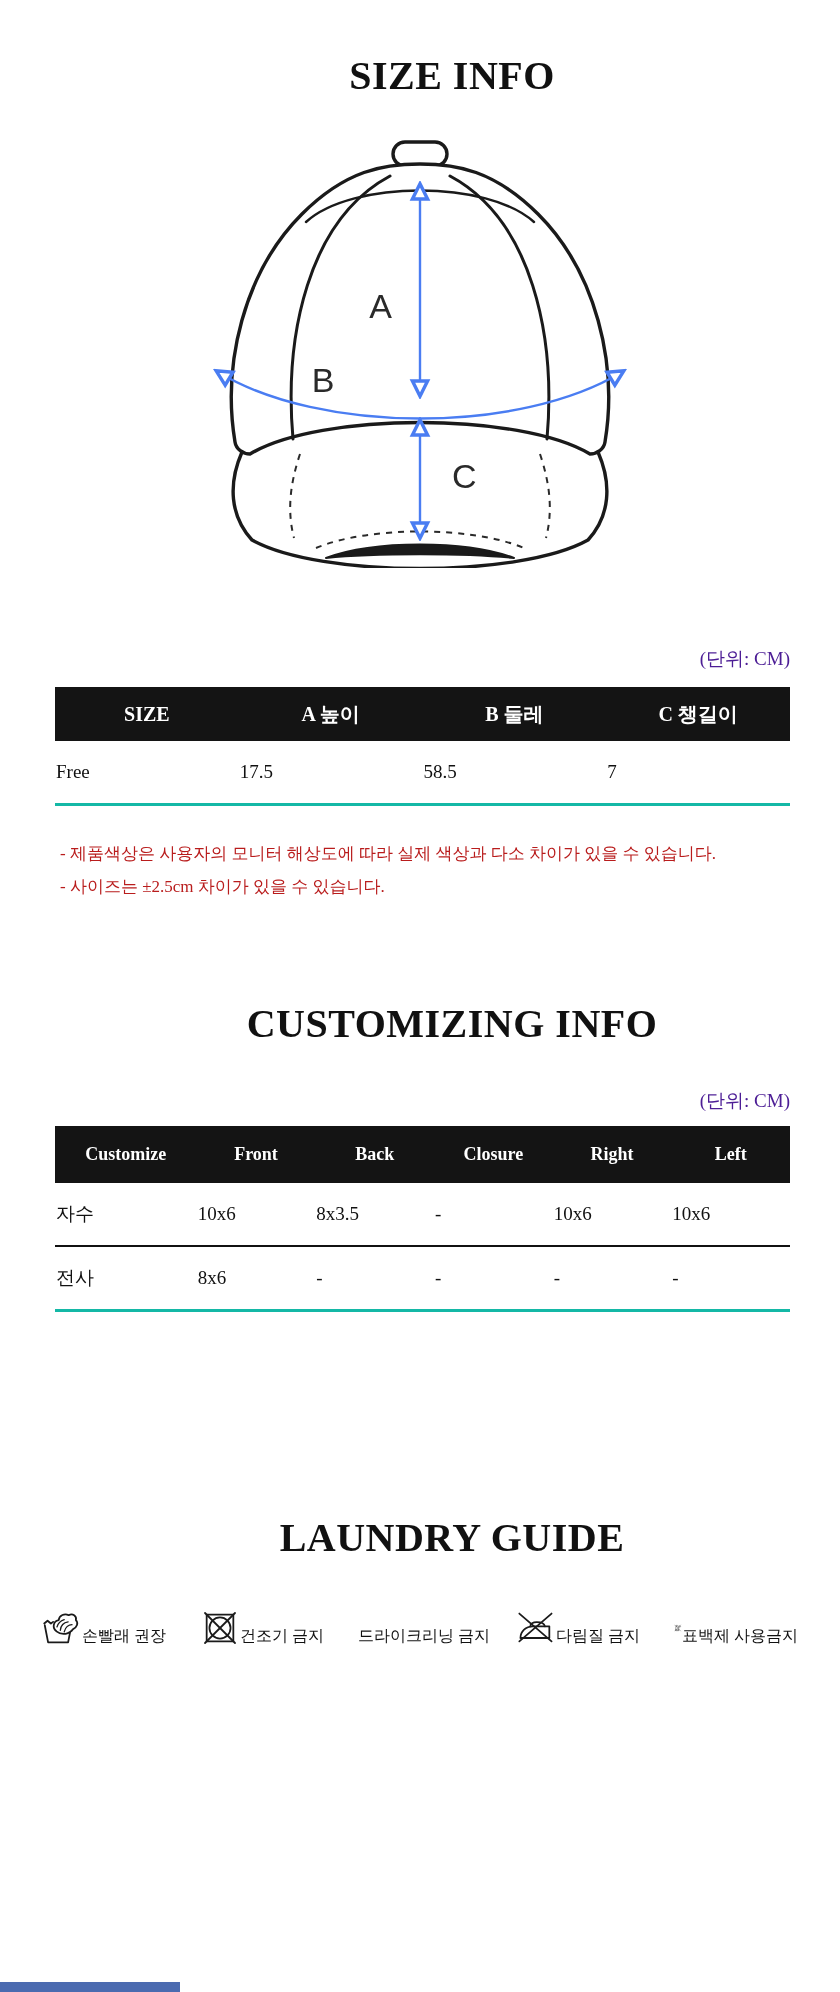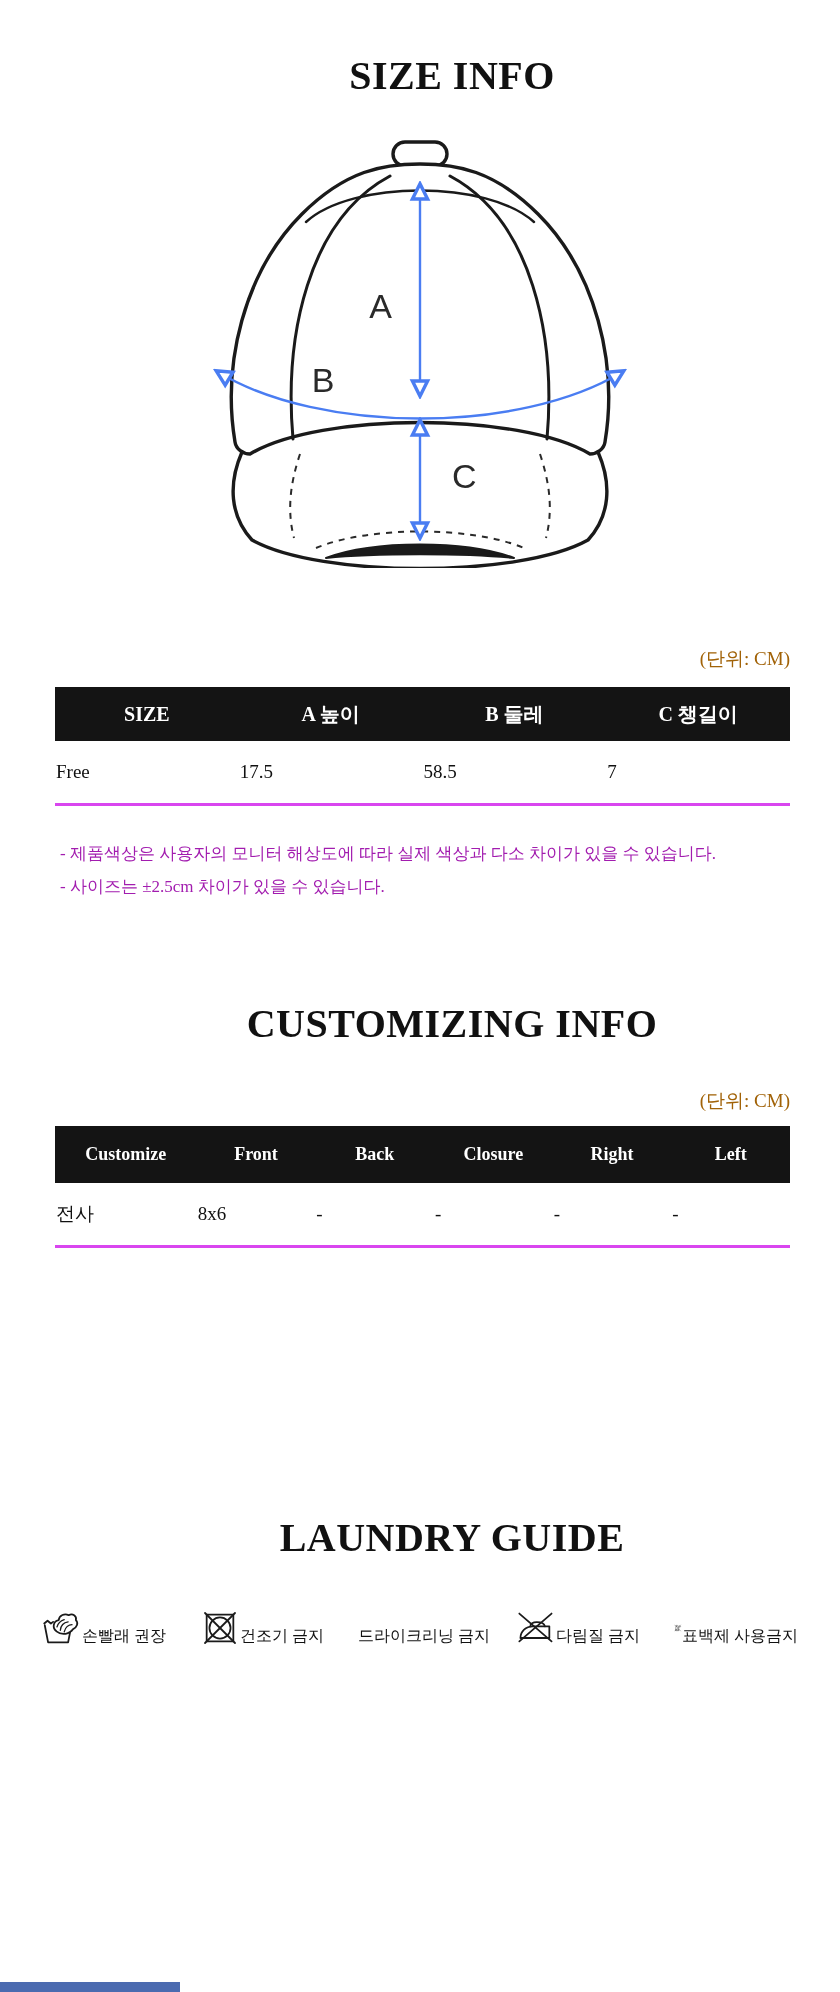--- a/index.html
+++ b/index.html
@@ -19,49 +19,49 @@
     font-weight:700;font-size:40px;letter-spacing:0.5px;color:#111;padding-left:44px;
   }
   #size-title{top:44px;}
   #custom-title{top:992px;font-family:Liberation Serif, serif;}
   #laundry-title{top:1506px;}
 
   .cap-wrap{position:absolute;top:136px;left:50%;transform:translateX(-50%);}
 
   .unit-label{
     position:absolute;right:50px;width:300px;text-align:right;
-    font-size:19px;color:#a16207;
+    font-size:19px;color:#4c1d95;
     font-family:"Liberation Serif","DejaVu Serif",serif;
   }
   #unit1{top:646px;}
   #unit2{top:1088px;}
 
   table.info-tbl{
     position:absolute;left:55px;width:735px;
     border-collapse:collapse;table-layout:fixed;
-    border-bottom:3px solid #d946ef;
+    border-bottom:3px solid #14b8a6;
     font-family:"Liberation Serif","DejaVu Serif",serif;
   }
   #size-table{top:687px;}
   #custom-table{top:1126px;}
   .info-tbl th{
     background:#141414;color:#fff;
     font-weight:700;font-size:20px;
     height:52px;text-align:center;vertical-align:middle;
   }
   .info-tbl td{
     font-size:19px;height:60px;
     text-align:left;vertical-align:middle;color:#111;background:#fff;
   }
   #custom-table th{font-size:18px;height:55px;}
   #custom-table th:first-child{width:19%;margin-top:23px;}
   #custom-table tbody tr + tr td{border-top:2px solid #111;}
 
   .notes{position:absolute;top:842px;left:60px;width:740px;}
-  .notes p{margin:0 0 9px 0;font-size:17px;line-height:24px;color:#a21caf;}
+  .notes p{margin:0 0 9px 0;font-size:17px;line-height:24px;color:#b91c1c;}
 
   .laundry-row{
     position:absolute;top:1596px;left:42px;width:756px;
     display:flex;justify-content:space-between;align-items:flex-start;
   }
   .laundry-item{display:flex;flex-direction:row;align-items:center;width:124px;}
   .laundry-item svg{display:block;}
   .laundry-label{
     margin-top:16px;font-size:16px;color:#111;white-space:nowrap;
     font-family:"Liberation Serif","DejaVu Serif",serif;
@@ -173,20 +173,28 @@
         <th>Customize</th>
         <th>Front</th>
         <th>Back</th>
         <th>Closure</th>
         <th>Right</th>
         <th>Left</th>
       </tr>
     </thead>
     <tbody>
       <tr>
+        <td>자수</td>
+        <td>10x6</td>
+        <td>8x3.5</td>
+        <td>-</td>
+        <td>10x6</td>
+        <td>10x6</td>
+      </tr>
+      <tr>
         <td>전사</td>
         <td>8x6</td>
         <td>-</td>
         <td>-</td>
         <td>-</td>
         <td>-</td>
       </tr>
     </tbody>
   </table>
 

